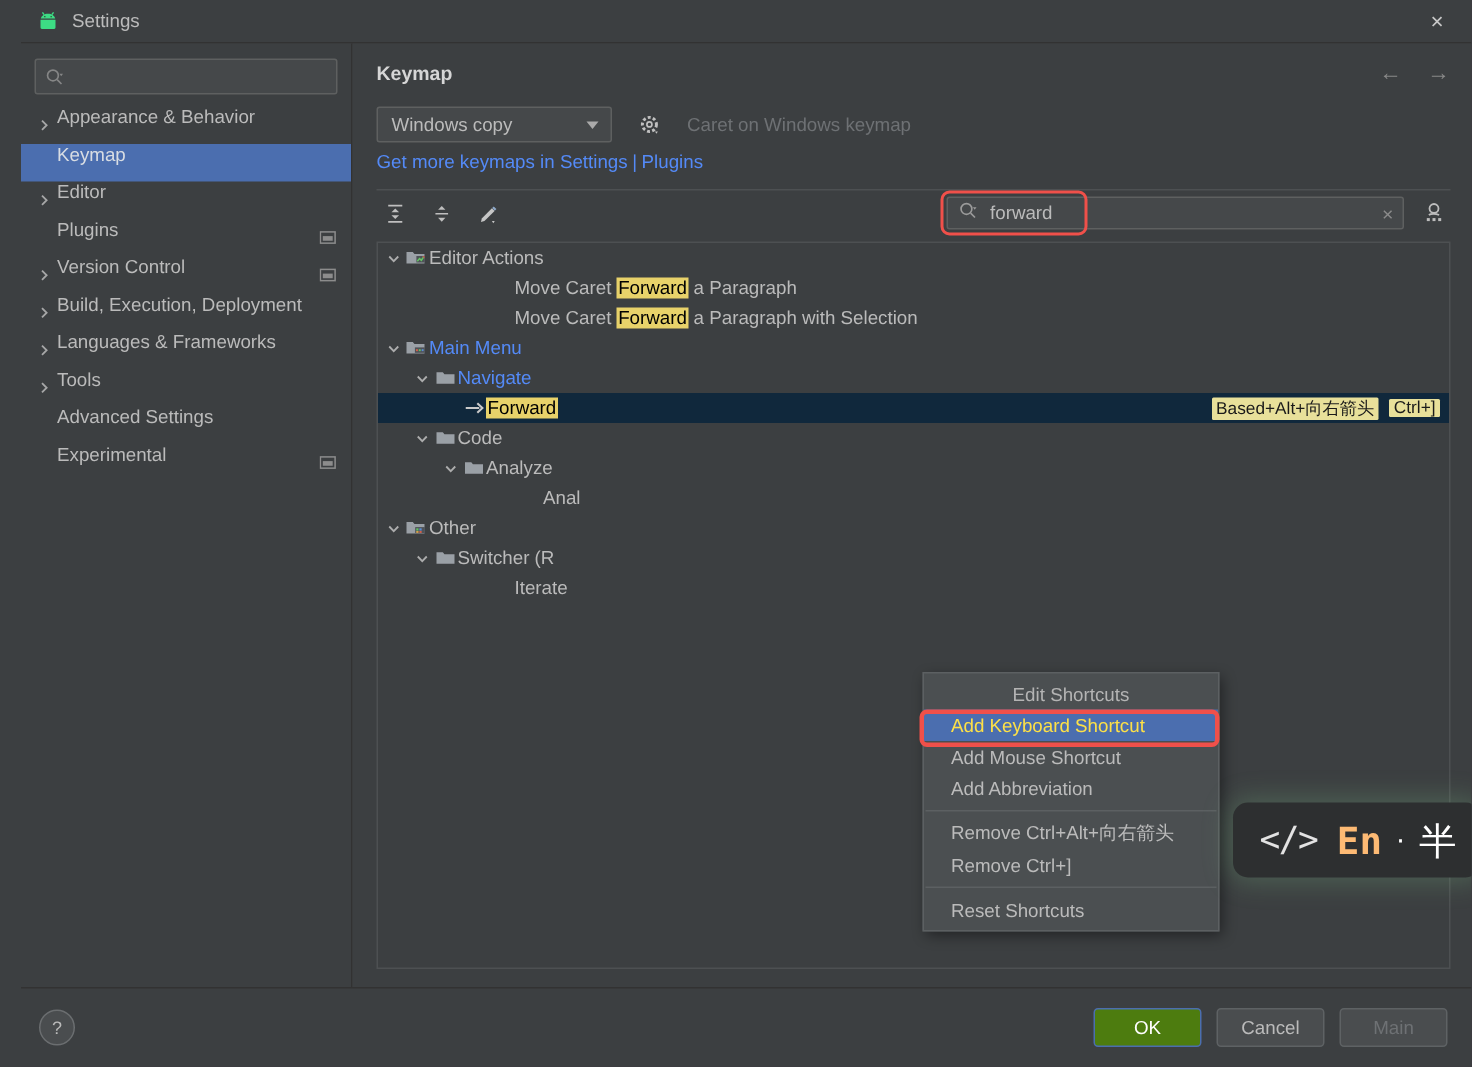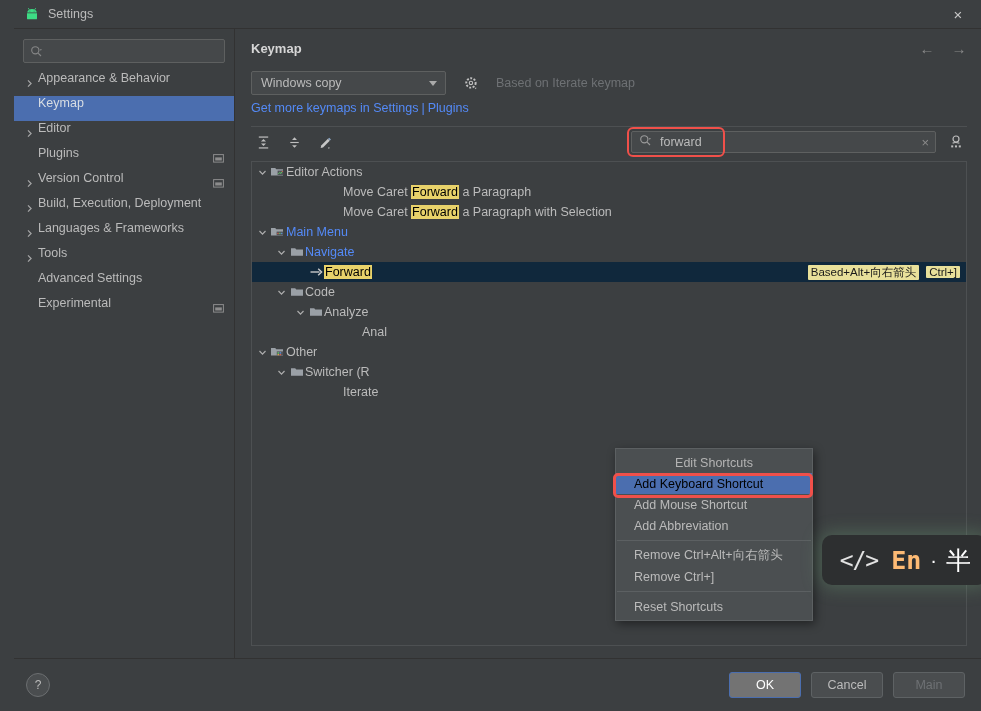--- a/index.html
+++ b/index.html
@@ -167,21 +167,21 @@
   }
 
   .keymap-row {
     display: flex;
     align-items: center;
     height: 28px;
     min-height: 28px;
     margin-top: 2px;
   }
   .combo {
-    width: 195px;
+    width: 157px;
     height: 24px;
     background: #45484a;
     border: 1px solid #5e6060;
     border-radius: 2px;
     display: flex;
     align-items: center;
     padding: 0 6px 0 9px;
     box-sizing: border-box;
     cursor: pointer;
     font-size: 12.5px;
@@ -359,21 +359,21 @@
     cursor: pointer;
     position: relative;
   }
   .ctx-item.header-like {
     justify-content: center;
     padding-left: 0;
     color: #b4b4b4;
   }
   .ctx-item.active {
     background: #4b6eaf;
-    color: #000000;
+    color: #fde047;
   }
   .ctx-sep {
     height: 1px;
     background: #5c6062;
     margin: 4px 1px;
   }
   .ctx-annot {
     position: absolute;
     left: -3px;
     top: 24px;
@@ -458,21 +458,21 @@
     background: #4a4d4f;
     color: #bbbbbb;
     font-size: 12.5px;
     display: flex; align-items: center; justify-content: center;
     cursor: pointer;
     font-family: "Liberation Sans", sans-serif;
     padding: 0 12px;
     box-sizing: border-box;
   }
   .btn.primary {
-    background: #737373;
+    background: #4d7c0f;
     border-color: #4b6eaf;
     color: #ffffff;
   }
   .btn.disabled {
     color: #6e7174;
   }
 </style>
 </head>
 <body>
 
@@ -603,21 +603,21 @@
           <span class="combo-label">Windows copy</span>
           <span class="caret"></span>
         </div>
         <span class="gear-btn">
           <svg width="15" height="15" viewBox="0 0 16 16">
             <circle cx="7.4" cy="7.4" r="5" fill="none" stroke="#c0c0c0" stroke-width="2.1" stroke-dasharray="2.1 1.6"></circle>
             <circle cx="7.4" cy="7.4" r="1.8" fill="#3c3f41" stroke="#c0c0c0" stroke-width="1.2"></circle>
             <path d="M11.4 12.4l2 0 -1 1.6z" fill="#c0c0c0"></path>
           </svg>
         </span>
-        <span class="based-on">Based on Iterate keymap</span>
+        <span class="based-on">Caret on Windows keymap</span>
       </div>
 
       <div class="link-row">
         <a>Get more keymaps in Settings</a>
         <span class="sep">|</span>
         <a>Plugins</a>
       </div>
 
       <div class="toolbar-row">
         <div class="tb-icons">

